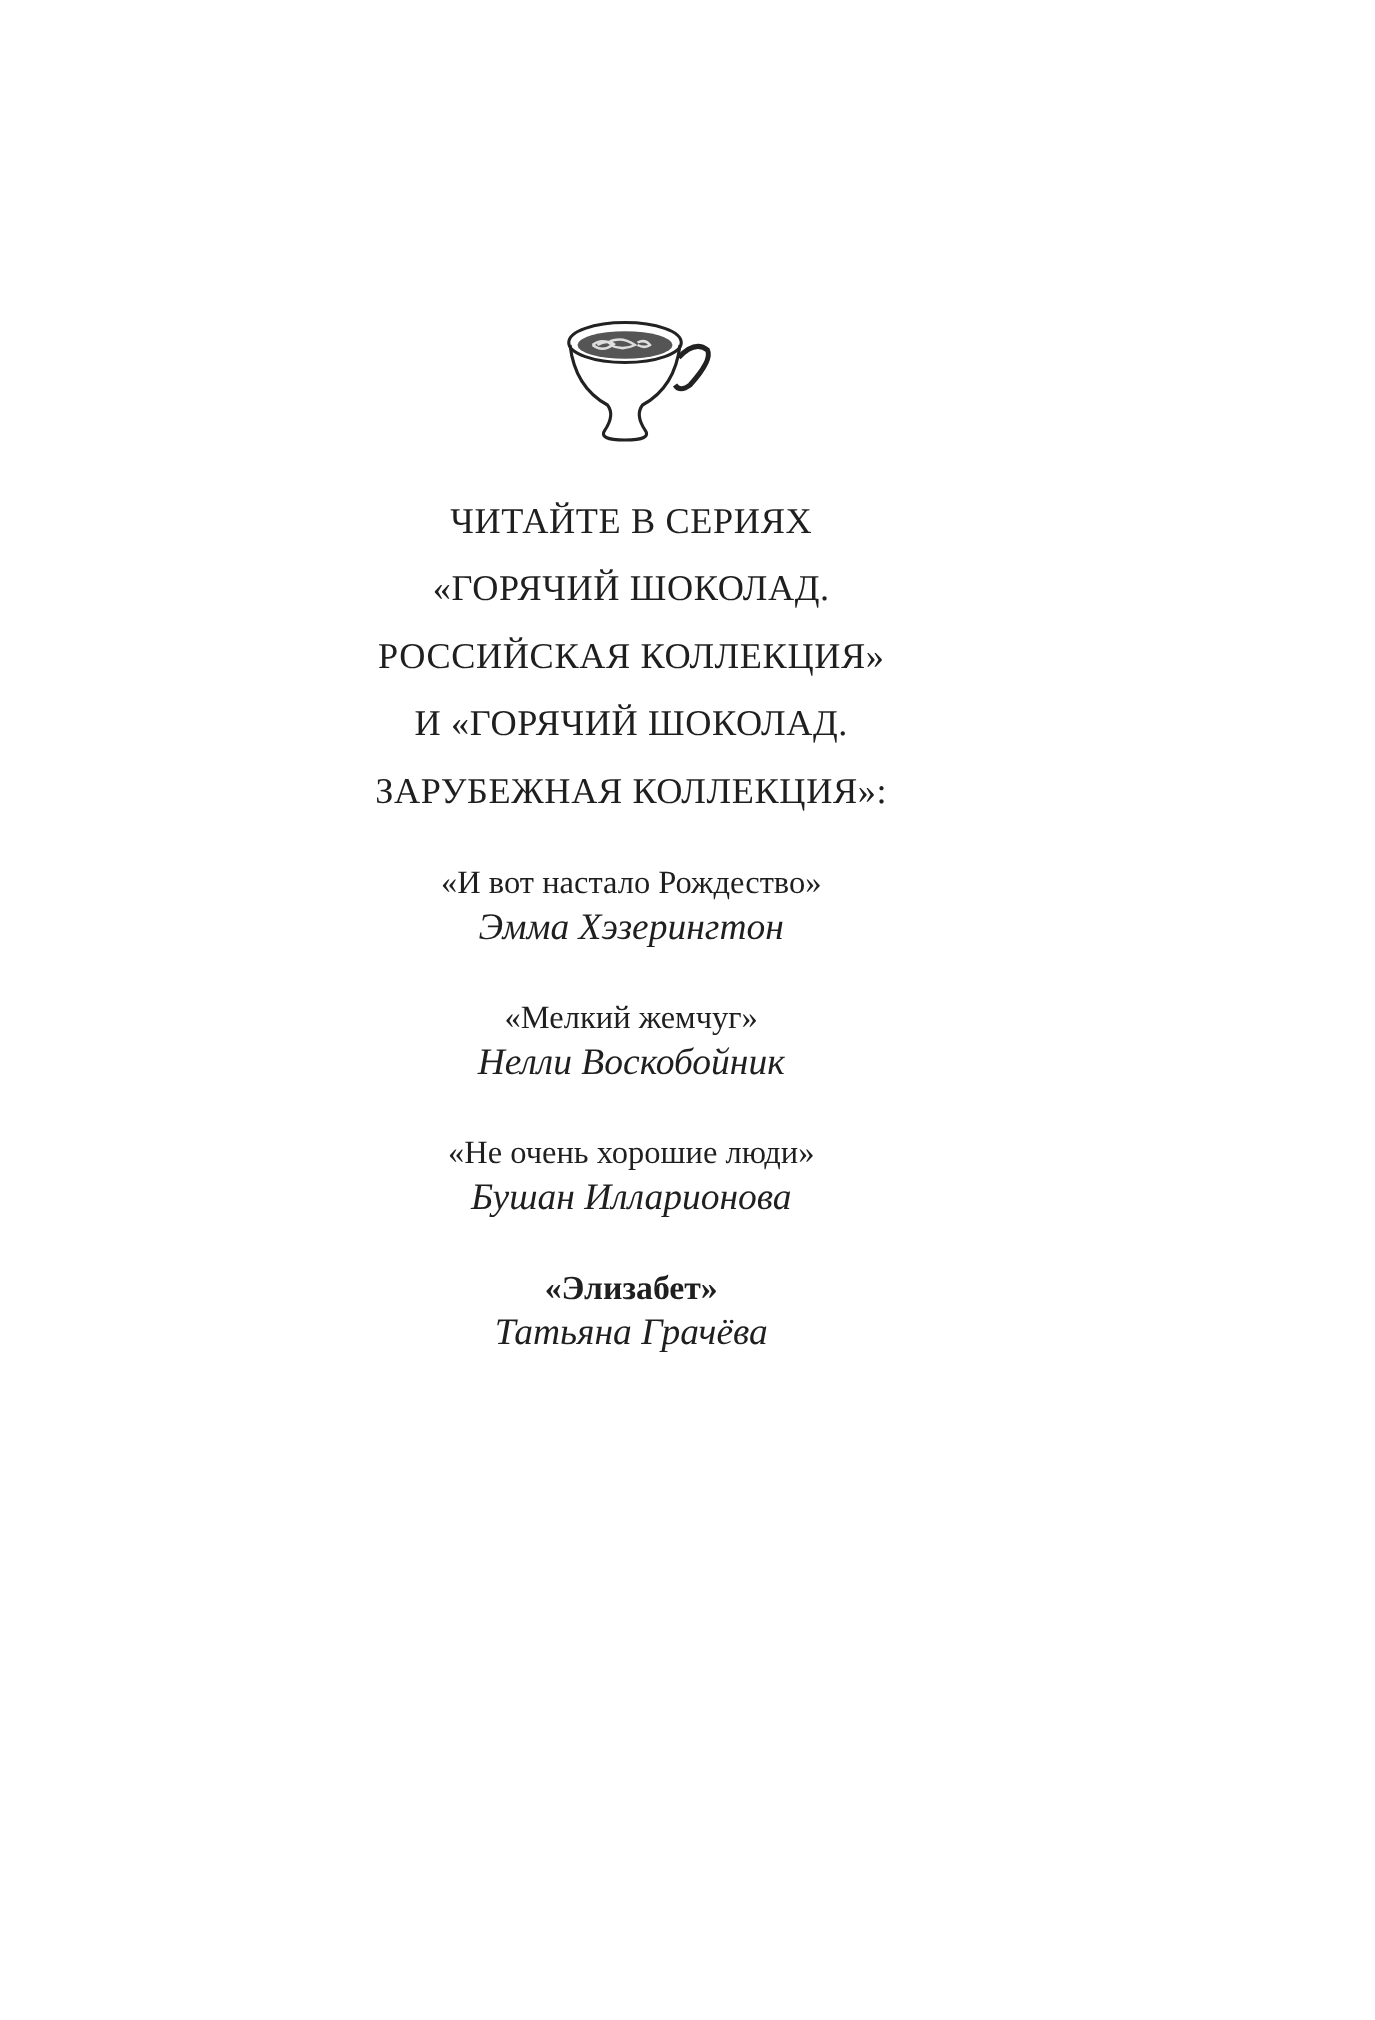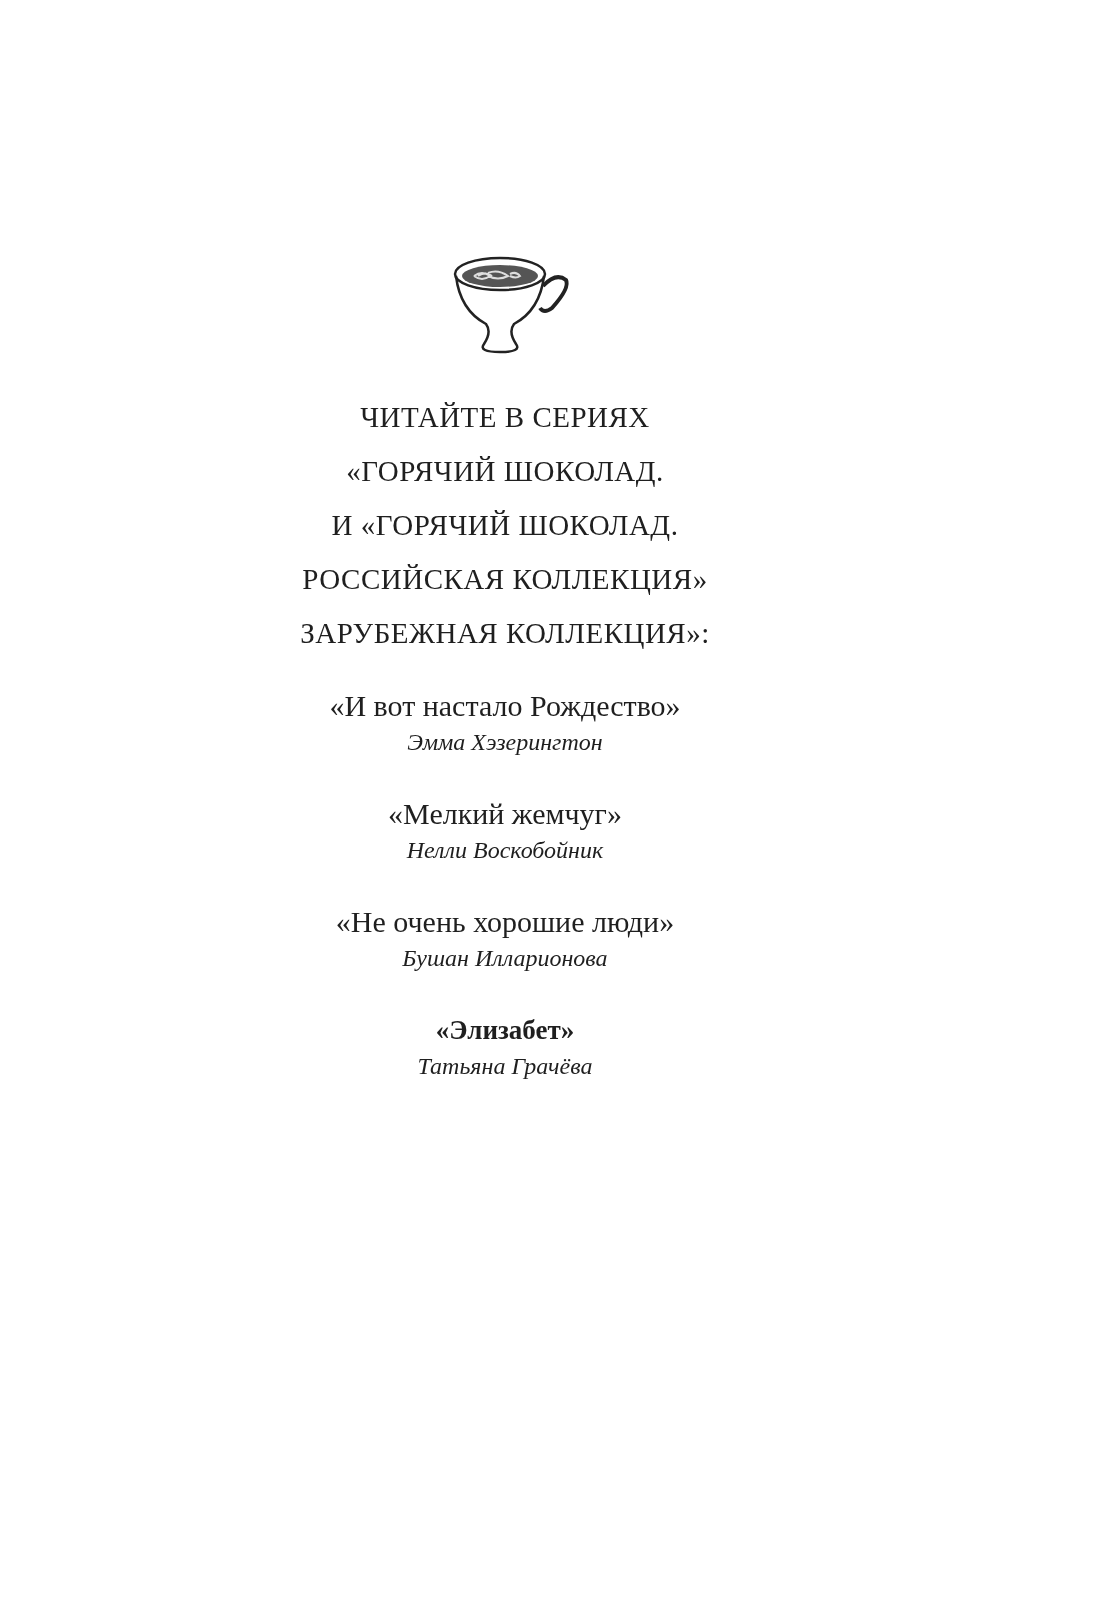--- a/index.html
+++ b/index.html
@@ -4,42 +4,42 @@
   <style>
     html, body { margin: 0; padding: 0; background: #ffffff; }
     body { width: 1100px; height: 1616px; position: relative; overflow: hidden;
            font-family: "Liberation Serif", "DejaVu Serif", serif; color: #1f1f1f; }
     .page { position: absolute; left: 0; top: 0; width: 1100px; height: 1616px; }
     .cup { position: absolute; left: 448px; top: 252px; width: 130px; height: 110px; }
     .heading { position: absolute; left: 0; top: 390px; width: 1010px; margin-left: 0; text-align: center; }
     .heading .line { display: block; font-size: 29px; letter-spacing: 0.5px; line-height: 54px; height: 54px; white-space: nowrap; }
     .books { position: absolute; left: 0; top: 688px; width: 1010px; text-align: center; }
     .entry { margin: 0 0 36px 0; }
-    .title { display: block; font-size: 30px; line-height: 36px; white-space: nowrap; }
+    .title { display: block; font-size: 26px; line-height: 36px; white-space: nowrap; }
     .title.bold { font-weight: bold; font-size: 27px; }
-    .author { display: block; font-size: 24px; line-height: 36px; font-style: italic; white-space: nowrap; }
+    .author { display: block; font-size: 30px; line-height: 36px; font-style: italic; white-space: nowrap; }
   </style>
 </head>
 <body>
 
 <div class="page">
 
   <svg class="cup" viewBox="0 0 130 110" xmlns="http://www.w3.org/2000/svg">
     <ellipse cx="52" cy="22" rx="45" ry="16" fill="#fff" stroke="#222" stroke-width="2.5"></ellipse>
     <ellipse cx="52" cy="24" rx="38" ry="11" fill="#555"></ellipse>
     <path d="M26 24 q8 -6 16 0 q-8 6 -16 0 M30 24 q8 -5 14 0 M40 21 q10 -4 20 3 q-10 5 -20 0 M62 22 q6 -3 10 2 q-4 3 -10 0" fill="none" stroke="#ddd" stroke-width="2"></path>
     <path d="M8 24 Q12 58 38 72 Q44 80 36 92 Q30 100 52 100 Q74 100 68 92 Q60 80 66 72 Q92 58 96 24" fill="none" stroke="#222" stroke-width="2.5"></path>
     <path d="M95 34 Q108 20 118 28 Q122 36 104 56 Q96 62 92 56" fill="none" stroke="#222" stroke-width="4"></path>
   </svg>
 
   <div class="heading">
     <span class="line">ЧИТАЙТЕ В СЕРИЯХ</span>
     <span class="line">«ГОРЯЧИЙ ШОКОЛАД.</span>
+    <span class="line">РОССИЙСКАЯ КОЛЛЕКЦИЯ»</span>
     <span class="line">И «ГОРЯЧИЙ ШОКОЛАД.</span>
-    <span class="line">РОССИЙСКАЯ КОЛЛЕКЦИЯ»</span>
     <span class="line">ЗАРУБЕЖНАЯ КОЛЛЕКЦИЯ»:</span>
   </div>
 
   <div class="books">
     <div class="entry">
       <span class="title">«И вот настало Рождество»</span>
       <span class="author">Эмма Хэзерингтон</span>
     </div>
     <div class="entry">
       <span class="title">«Мелкий жемчуг»</span>

